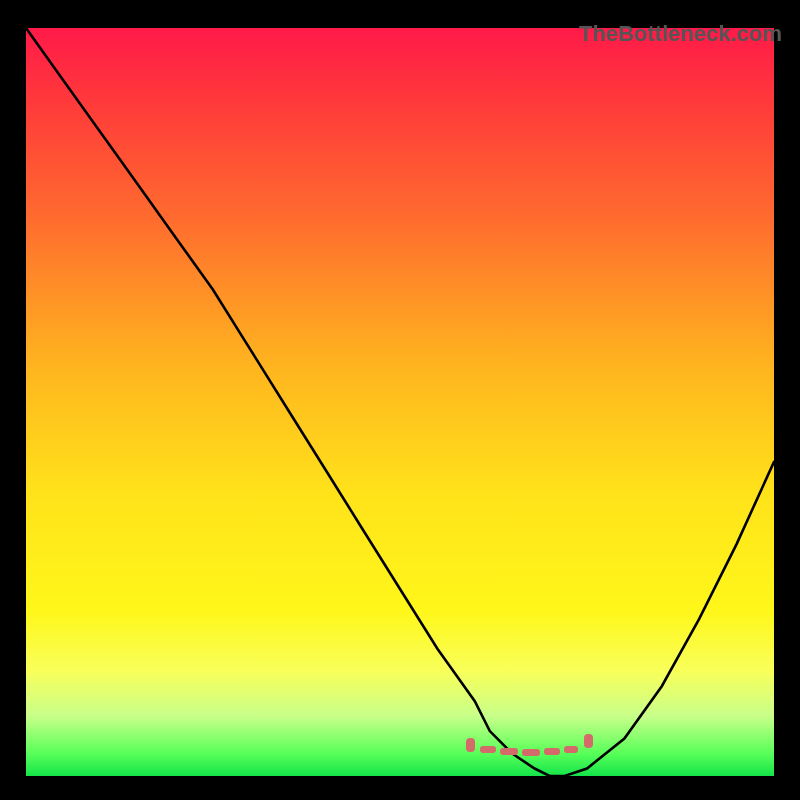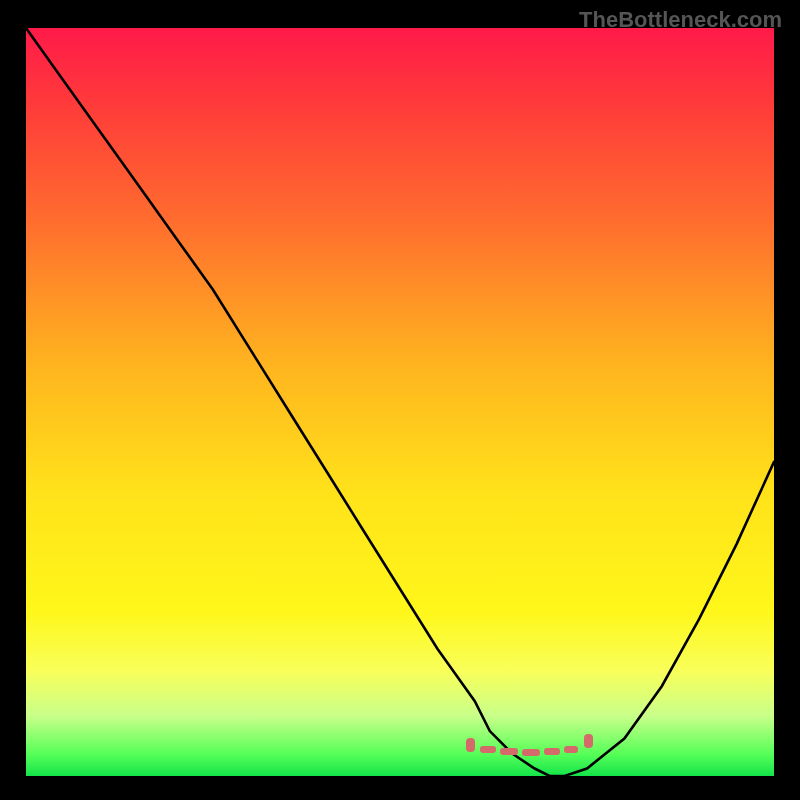--- a/index.html
+++ b/index.html
@@ -5,21 +5,21 @@
   * { margin: 0; padding: 0; box-sizing: border-box; }
   body {
     width: 800px;
     height: 800px;
     background: #000;
     position: relative;
     font-family: Arial, sans-serif;
   }
   .watermark {
     position: absolute;
-    top: 7px;
+    top: 21px;
     right: 18px;
     color: #555;
     font-size: 22px;
     font-weight: bold;
     z-index: 10;
   }
   .plot-area {
     position: absolute;
     left: 26px;
     top: 28px;

